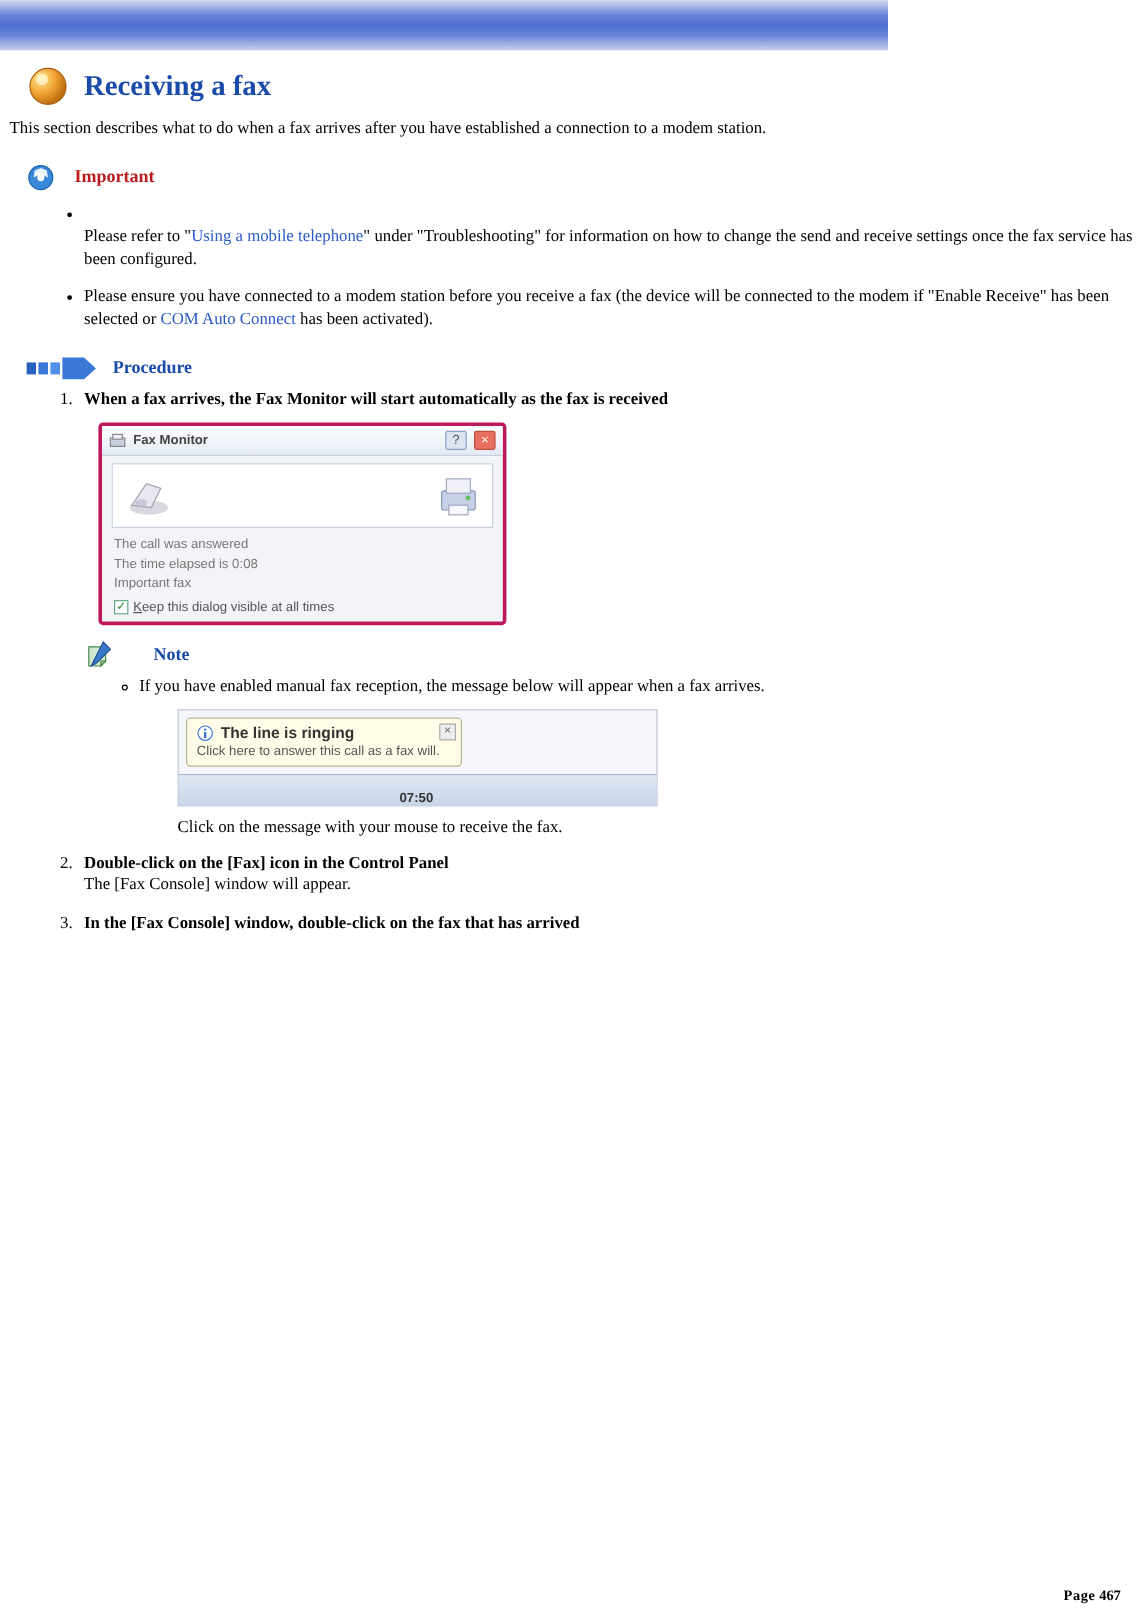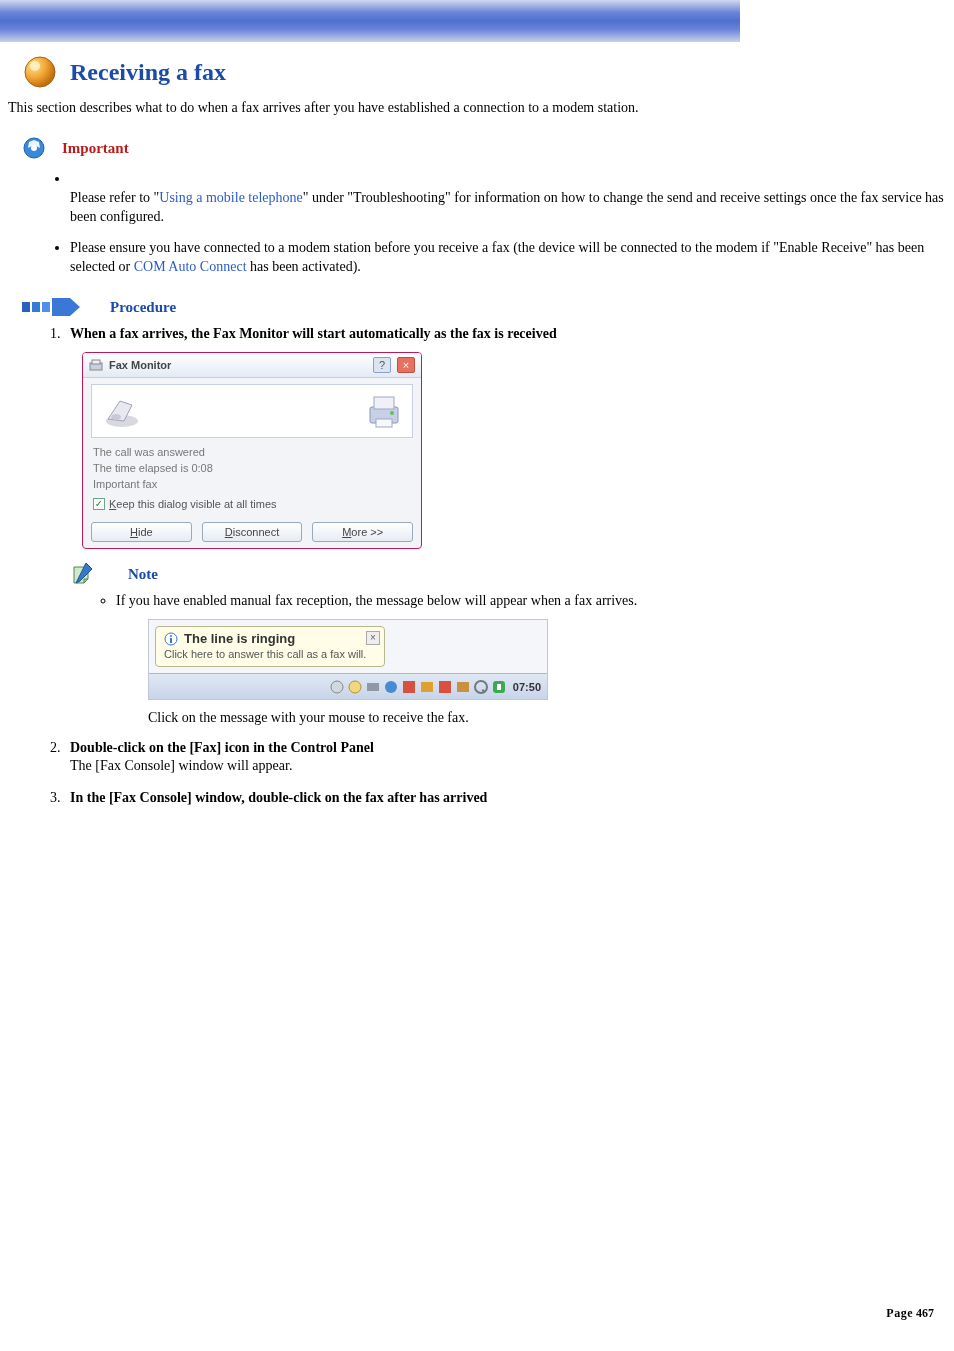--- a/index.html
+++ b/index.html
@@ -52,21 +52,21 @@
       padding-right: 8px;
     }
     ul.bullets li {
       margin-bottom: 12px;
       line-height: 1.35;
     }
     .link { color: #2a5cc8; cursor: pointer; }
     .procedure-row {
       display: flex;
       align-items: center;
-      gap: 28px;
+      gap: 12px;
       padding-left: 22px;
       margin-top: 20px;
       margin-bottom: 6px;
     }
     .procedure-label {
       color: #1a4ba8;
       font-weight: bold;
       font-size: 15px;
     }
     ol.steps {
@@ -76,21 +76,21 @@
     ol.steps > li {
       margin-bottom: 10px;
       padding-left: 6px;
     }
     .step-title { font-weight: bold; }
     .step-body { font-weight: normal; margin-top: 2px; }
 
     
     .fax-monitor {
       width: 340px;
-      border: 1px solid #be185d;
+      border: 3px solid #be185d;
       background: #f2f4f7;
       margin: 10px 0 12px 12px;
       font-family: Tahoma, Arial, sans-serif;
       font-size: 11px;
       color: #555;
       border-radius: 4px;
       overflow: hidden;
     }
     .fm-title {
       background: linear-gradient(to bottom, #fff 0%, #e4eaf4 100%);
@@ -194,29 +194,30 @@
     }
     .tray {
       height: 26px;
       background: linear-gradient(to bottom, #e0e8f4, #c8d4e8);
       border-top: 1px solid #a8b8d0;
       display: flex;
       align-items: center;
       justify-content: flex-end;
       padding-right: 6px;
       gap: 2px;
+      flex-direction: column;
     }
     .tray .ico { width: 16px; height: 16px; border-radius: 2px; }
     .tray .time { font-size: 11px; font-weight: bold; color: #333; margin-left: 4px; }
 
     .after-balloon { margin: 10px 0 14px 32px; }
 
     .page-num {
       position: absolute;
-      bottom: 30px;
+      bottom: 14px;
       right: 20px;
       font-size: 12px;
       font-weight: bold;
     }
     .page-num .pn-label { letter-spacing: 0.5px; }
   </style>
 </head>
 <body>
 
 <div class="top-banner"></div>
@@ -294,25 +295,20 @@
           <circle cx="26" cy="22" r="2" fill="#60c060"></circle>
         </svg>
       </div>
       <div class="fm-status">The call was answered</div>
       <div class="fm-status">The time elapsed is 0:08</div>
       <div class="fm-status">Important fax</div>
       <div class="fm-check">
         <span class="cb">✓</span>
         <span><span class="u">K</span><span>eep this dialog visible at all times</span></span>
       </div>
-      <div class="fm-buttons">
-        <div class="fm-btn"><span class="u">H</span><span>ide</span></div>
-        <div class="fm-btn"><span class="u">D</span><span>isconnect</span></div>
-        <div class="fm-btn"><span class="u">M</span><span>ore &gt;&gt;</span></div>
-      </div>
     </div>
 
 
     <div class="note-row">
       <svg width="26" height="26" viewBox="0 0 26 26">
         <path d="M4 6 L18 6 L18 18 L14 22 L4 22 Z" fill="#d0e8d0" stroke="#4a8a4a"></path>
         <path d="M14 22 L14 18 L18 18 Z" fill="#a8d0a8" stroke="#4a8a4a"></path>
         <path d="M16 2 L22 8 L10 20 L6 22 L8 18 Z" fill="#3878c8" stroke="#205090"></path>
       </svg>
       <span class="note-label">Note</span>
@@ -376,20 +372,20 @@
       </li>
     </ul>
   </li>
 
   <li>
     <span class="step-title">Double-click on the [Fax] icon in the Control Panel</span>
     <div class="step-body">The [Fax Console] window will appear.</div>
   </li>
 
   <li style="margin-top:16px;">
-    <span class="step-title">In the [Fax Console] window, double-click on the fax after has arrived</span>
+    <span class="step-title">In the [Fax Console] window, double-click on the fax that has arrived</span>
   </li>
 </ol>
 
 <div class="page-num">
   <span class="pn-label">Page</span>
   <span>467</span>
 </div>
 
 </body></html>

